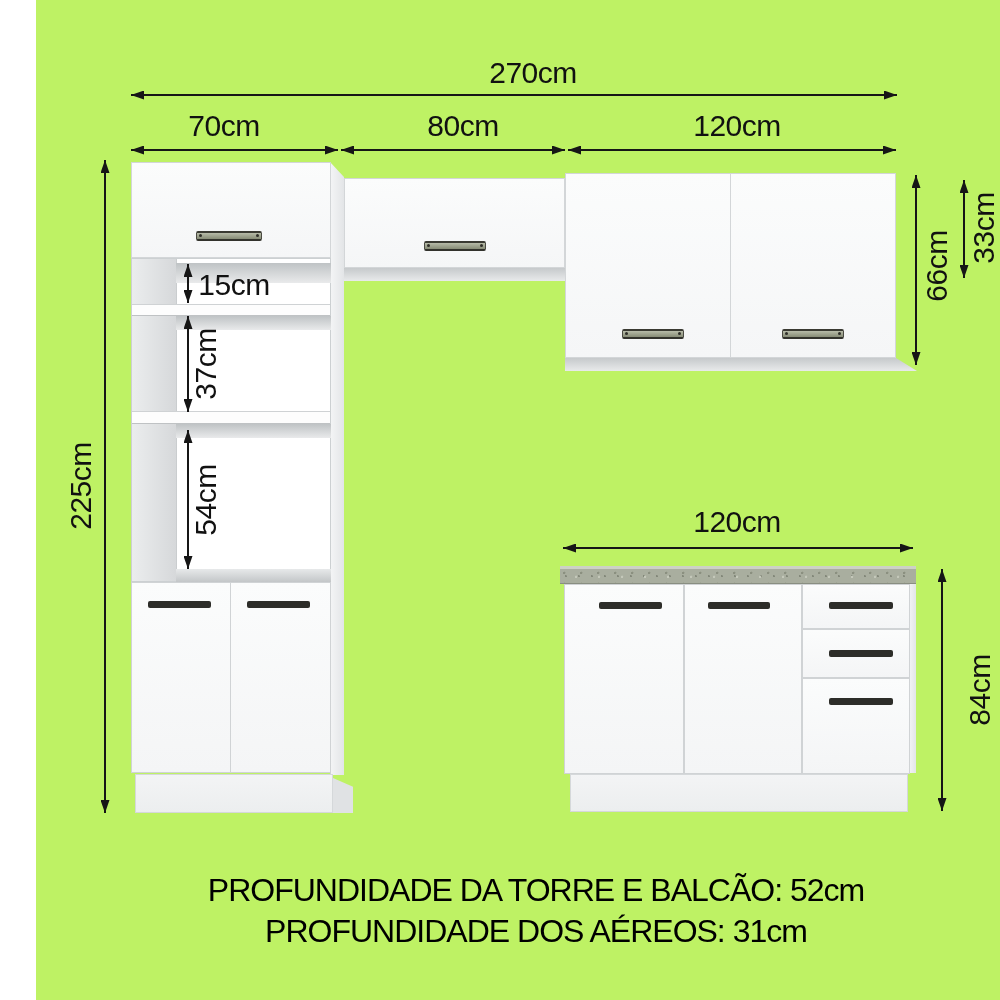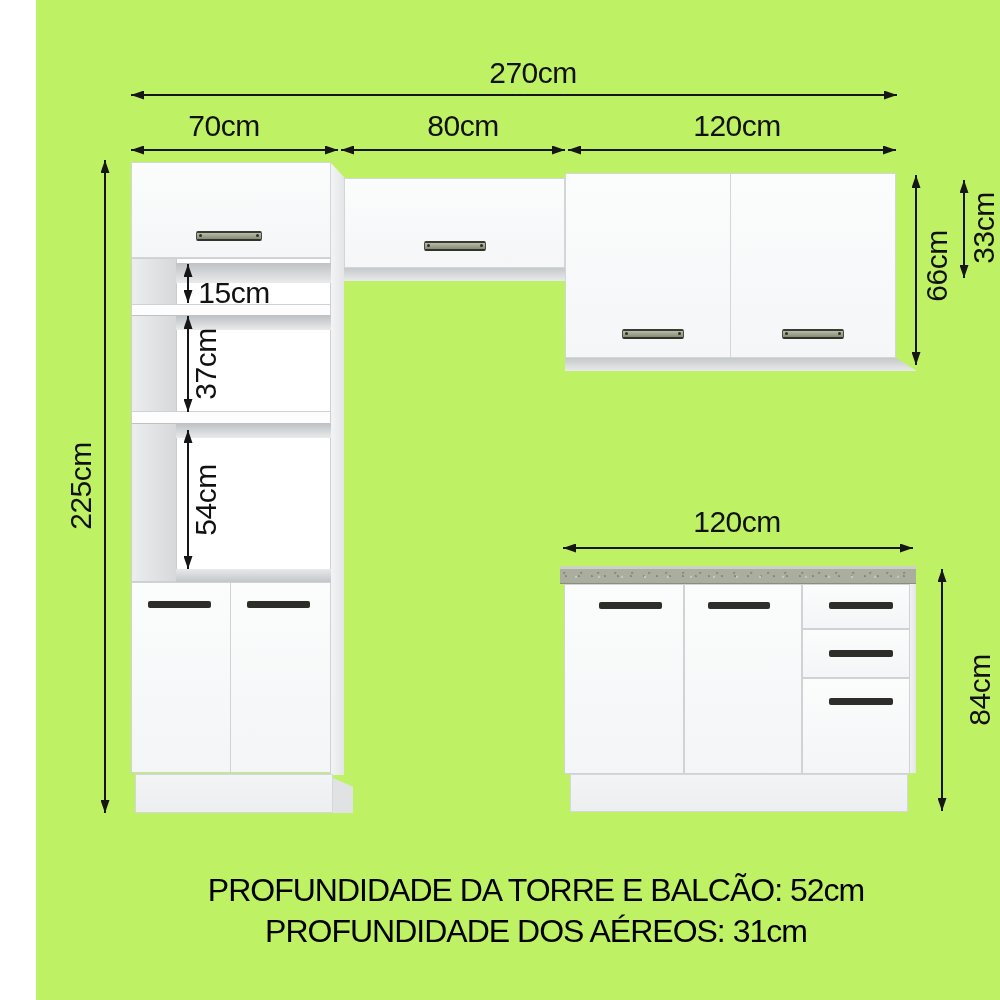--- a/index.html
+++ b/index.html
@@ -136,21 +136,21 @@
       <line x1="527" y1="548" x2="877" y2="548" marker-start="url(#ah-l)" marker-end="url(#ah-r)"></line>
       <line x1="906" y1="569" x2="906" y2="811" marker-start="url(#ah-u)" marker-end="url(#ah-d)"></line>
     </g>
   </svg>
 
   <div class="dim-label" style="left:497px; top:73px;">270cm</div>
   <div class="dim-label" style="left:188px; top:126px;">70cm</div>
   <div class="dim-label" style="left:427px; top:126px;">80cm</div>
   <div class="dim-label" style="left:701px; top:126px;">120cm</div>
   <div class="dim-label rot" style="left:45px; top:486px;">225cm</div>
-  <div class="dim-label" style="left:198px; top:293px;text-align:center;">15cm</div>
+  <div class="dim-label" style="left:198px; top:285px;text-align:center;">15cm</div>
   <div class="dim-label rot" style="left:170px; top:364px;">37cm</div>
   <div class="dim-label rot" style="left:170px; top:500px;">54cm</div>
   <div class="dim-label rot" style="left:901px; top:266px;">66cm</div>
   <div class="dim-label rot" style="left:948px; top:228px;">33cm</div>
   <div class="dim-label" style="left:701px; top:522px;">120cm</div>
   <div class="dim-label rot" style="left:944px; top:690px;">84cm</div>
 
   <div class="note" style="top:872px;">PROFUNDIDADE DA TORRE E BALCÃO: 52cm</div>
   <div class="note" style="top:913px;">PROFUNDIDADE DOS AÉREOS: 31cm</div>
 

